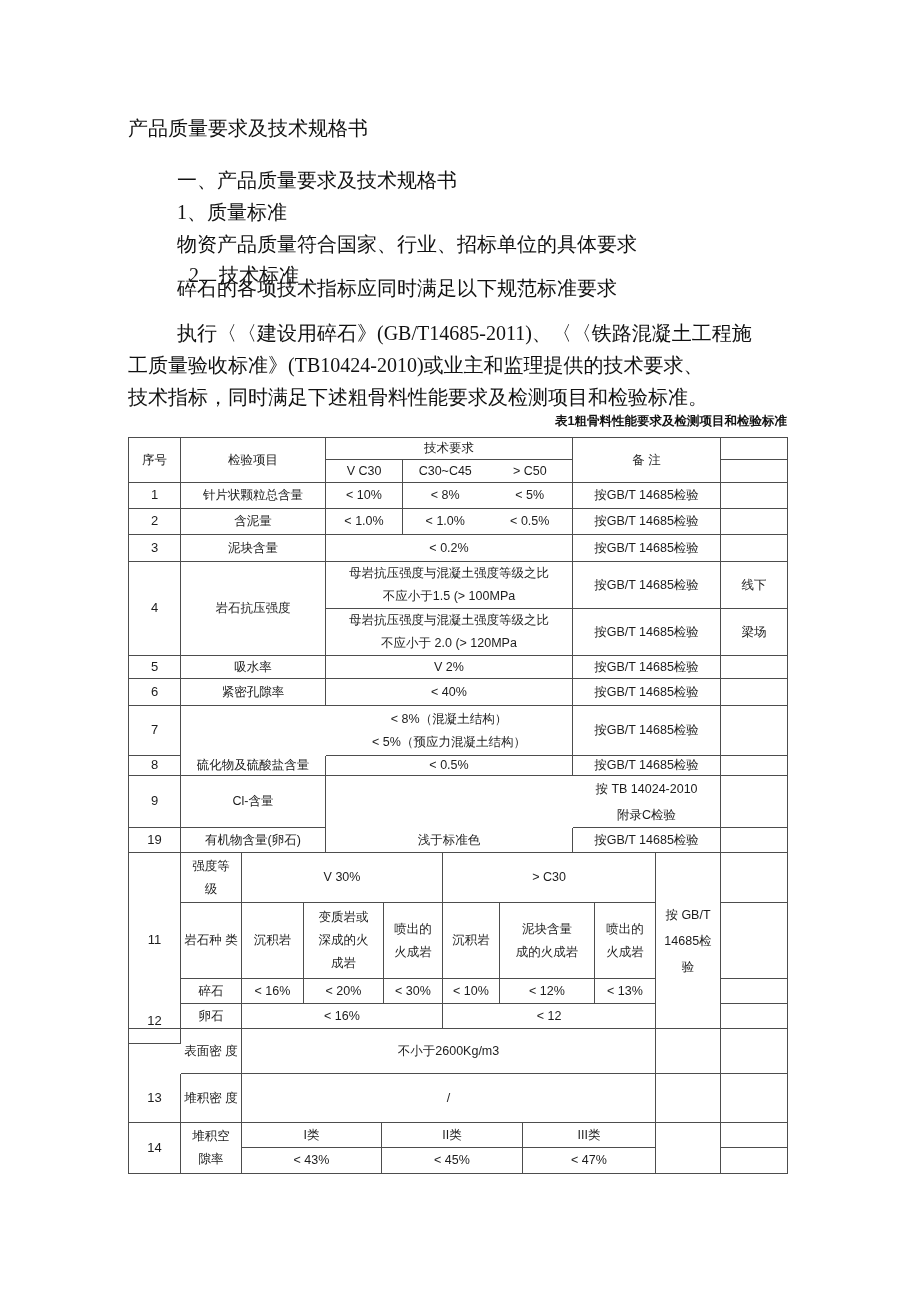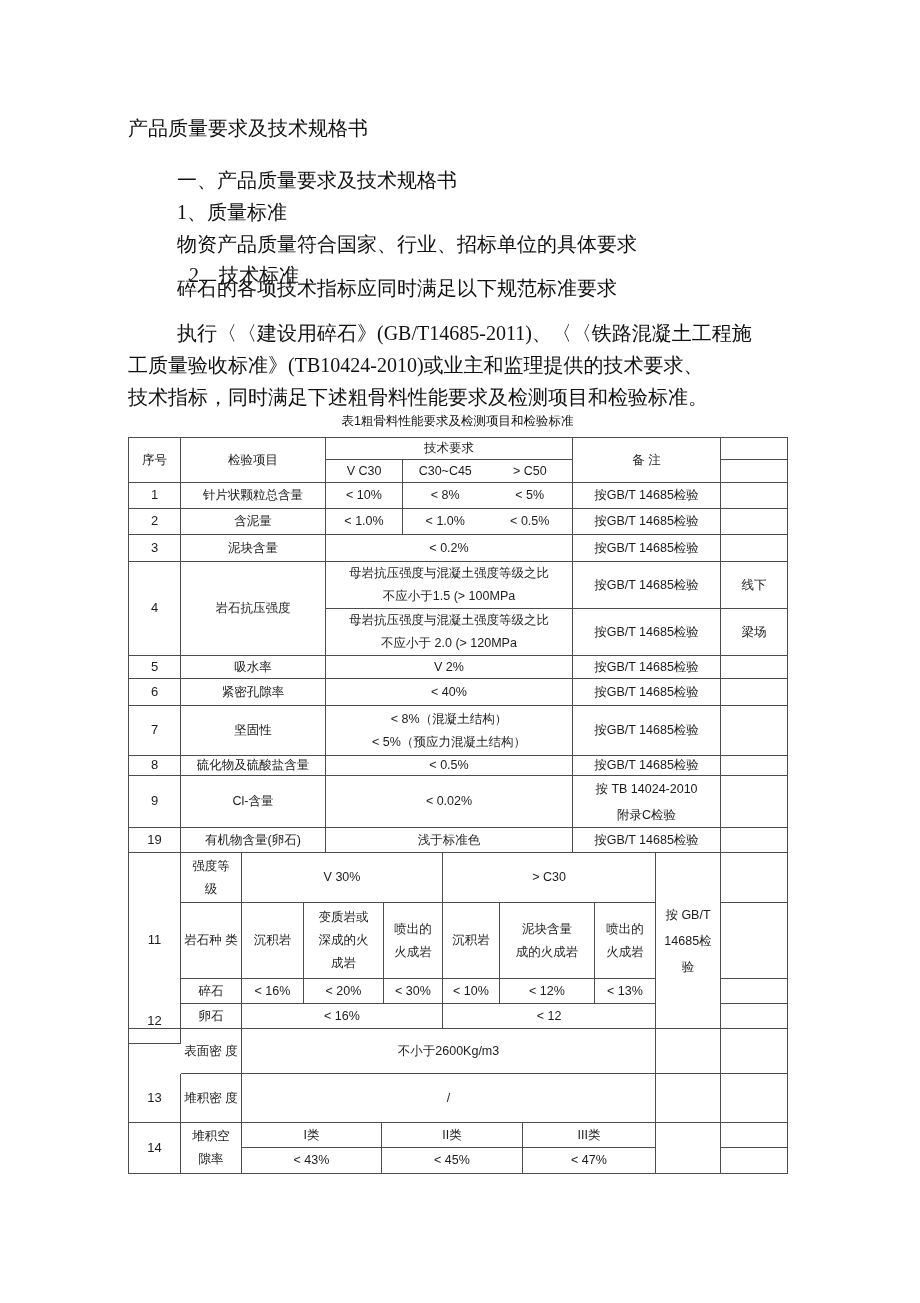--- a/index.html
+++ b/index.html
@@ -5,22 +5,22 @@
   html,body{margin:0;padding:0;}
   body{
     width:920px;height:1303px;position:relative;background:#ffffff;
     font-family:"Liberation Sans",sans-serif;color:#1c1c1c;overflow:hidden;
   }
   .doc-text{
     position:absolute;font-family:"Liberation Serif",serif;
     font-size:20px;white-space:nowrap;color:#111;
   }
   #caption{
-    position:absolute;left:128px;top:413px;width:659px;text-align:center;
-    font-size:12.5px;font-weight:400;color:#111;
+    position:absolute;left:128px;top:413px;width:659px;text-align:right;
+    font-size:12.5px;font-weight:700;color:#111;
   }
   #tbl{
     position:absolute;left:128px;top:437px;width:659px;height:736px;
     border-top:1px solid #4d4d4d;border-left:1px solid #4d4d4d;
   }
   .cell{
     position:absolute;box-sizing:border-box;
     border-right:1px solid #4d4d4d;border-bottom:1px solid #4d4d4d;
     display:flex;align-items:center;justify-content:center;
     text-align:center;font-size:12.5px;line-height:1.3;color:#1c1c1c;
@@ -105,35 +105,33 @@
   <div class="cell" style="left:444px;top:218px;width:148px;height:23px">按GB/T 14685检验</div>
   <div class="cell" style="left:592px;top:218px;width:67px;height:23px"></div>
 
   <div class="cell seq" style="left:0;top:241px;width:52px;height:27px">6</div>
   <div class="cell" style="left:52px;top:241px;width:145px;height:27px">紧密孔隙率</div>
   <div class="cell" style="left:197px;top:241px;width:247px;height:27px">&lt; 40%</div>
   <div class="cell" style="left:444px;top:241px;width:148px;height:27px">按GB/T 14685检验</div>
   <div class="cell" style="left:592px;top:241px;width:67px;height:27px"></div>
 
   <div class="cell seq" style="left:0;top:268px;width:52px;height:50px">7</div>
-  <div class="cell" style="left:52px;top:268px;width:145px;height:50px">坚固性</div>
   <div class="cell ml" style="left:197px;top:268px;width:247px;height:50px">&lt; 8%（混凝土结构）
 &lt; 5%（预应力混凝土结构）</div>
   <div class="cell" style="left:444px;top:268px;width:148px;height:50px">按GB/T 14685检验</div>
   <div class="cell" style="left:592px;top:268px;width:67px;height:50px"></div>
 
   <div class="cell seq" style="left:0;top:318px;width:52px;height:20px">8</div>
   <div class="cell" style="left:52px;top:318px;width:145px;height:20px">硫化物及硫酸盐含量</div>
   <div class="cell" style="left:197px;top:318px;width:247px;height:20px">&lt; 0.5%</div>
   <div class="cell" style="left:444px;top:318px;width:148px;height:20px">按GB/T 14685检验</div>
   <div class="cell" style="left:592px;top:318px;width:67px;height:20px"></div>
 
   <div class="cell seq" style="left:0;top:338px;width:52px;height:52px">9</div>
   <div class="cell" style="left:52px;top:338px;width:145px;height:52px">Cl-含量</div>
-  <div class="cell" style="left:197px;top:338px;width:247px;height:52px">&lt; 0.02%</div>
   <div class="cell ml lh26" style="left:444px;top:338px;width:148px;height:52px">按 TB 14024-2010
 附录C检验</div>
   <div class="cell" style="left:592px;top:338px;width:67px;height:52px"></div>
 
   <div class="cell seq" style="left:0;top:390px;width:52px;height:25px">19</div>
   <div class="cell" style="left:52px;top:390px;width:145px;height:25px">有机物含量(卵石)</div>
   <div class="cell" style="left:197px;top:390px;width:247px;height:25px">浅于标准色</div>
   <div class="cell" style="left:444px;top:390px;width:148px;height:25px">按GB/T 14685检验</div>
   <div class="cell" style="left:592px;top:390px;width:67px;height:25px"></div>
 

